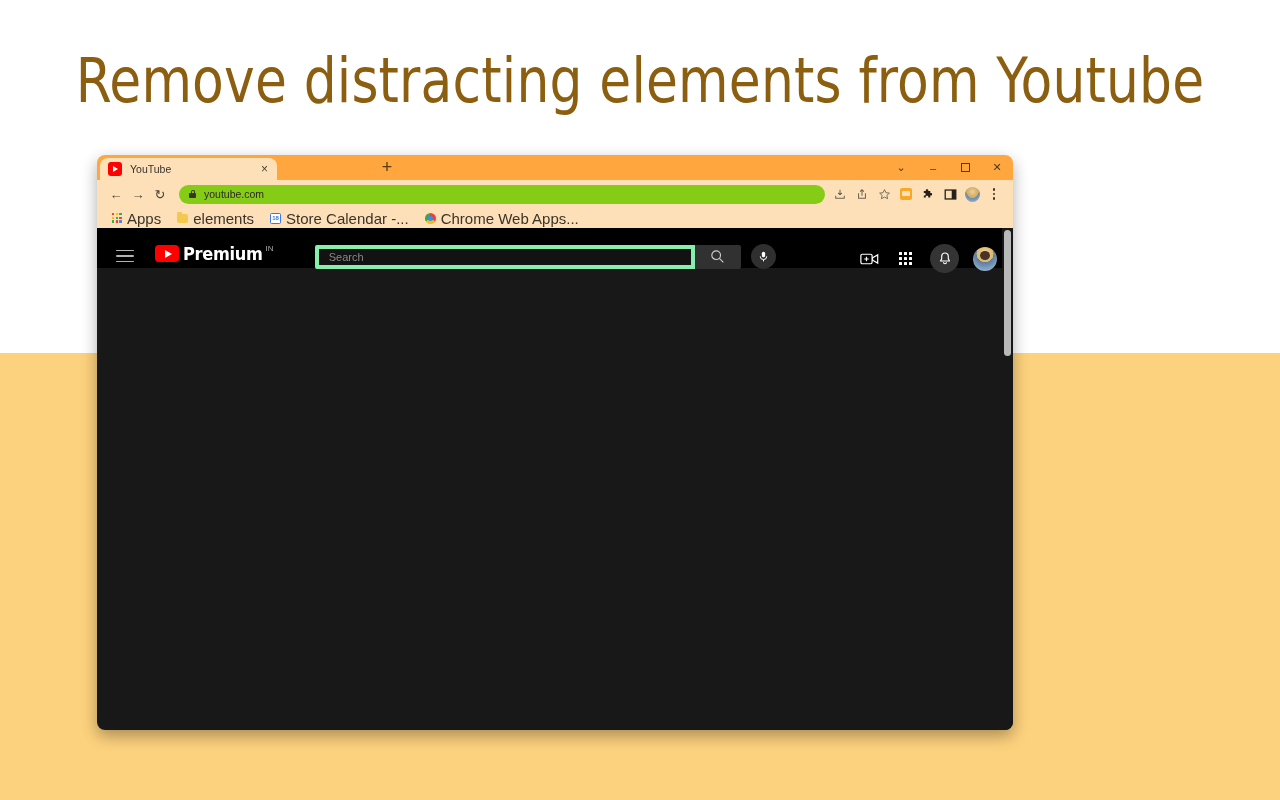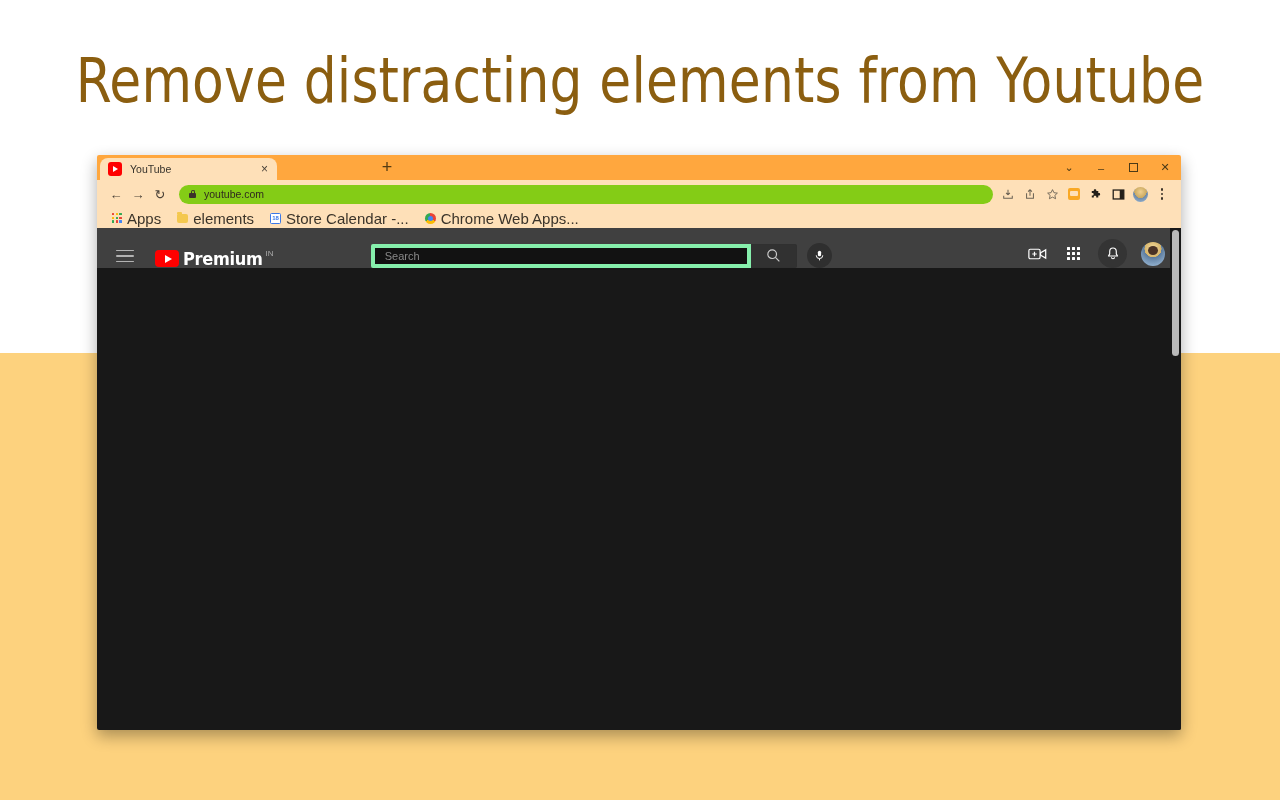--- a/index.html
+++ b/index.html
@@ -44,24 +44,24 @@
     line-height: 82px;
     white-space: nowrap;
     transform: scaleX(0.93);
     transform-origin: center center;
   }
 
   
   #browser-window {
     position: absolute;
     left: 97px; top: 155px;
-    width: 1084px; height: 575px;
+    width: 916px; height: 575px;
     box-shadow: 0 6px 16px rgba(0,0,0,0.33);
     overflow: hidden;
-    border-radius: 2px;
+    border-radius: 8px;
   }
 
   
   .tabstrip {
     position: relative;
     height: 25px;
     background: #ffa73e;
   }
   .tab {
     position: absolute;
@@ -298,24 +298,24 @@
 
   
   .yt-page {
     position: relative;
     height: 502px;
     background: #181818;
     overflow: hidden;
   }
   .yt-header {
     height: 40px;
-    background: #404040;
-    display: flex;
-    align-items: flex-end;
-    padding: 0 16px;
+    background: #000000;
+    display: flex;
+    align-items: flex-start;
+    padding: 16px 16px;
     box-sizing: border-box;
   }
   .hamburger {
     width: 24px; height: 24px;
     display: flex; flex-direction: column; justify-content: center; gap: 4px;
     cursor: pointer;
     flex: none;
     padding: 0 3px;
     box-sizing: border-box;
   }

